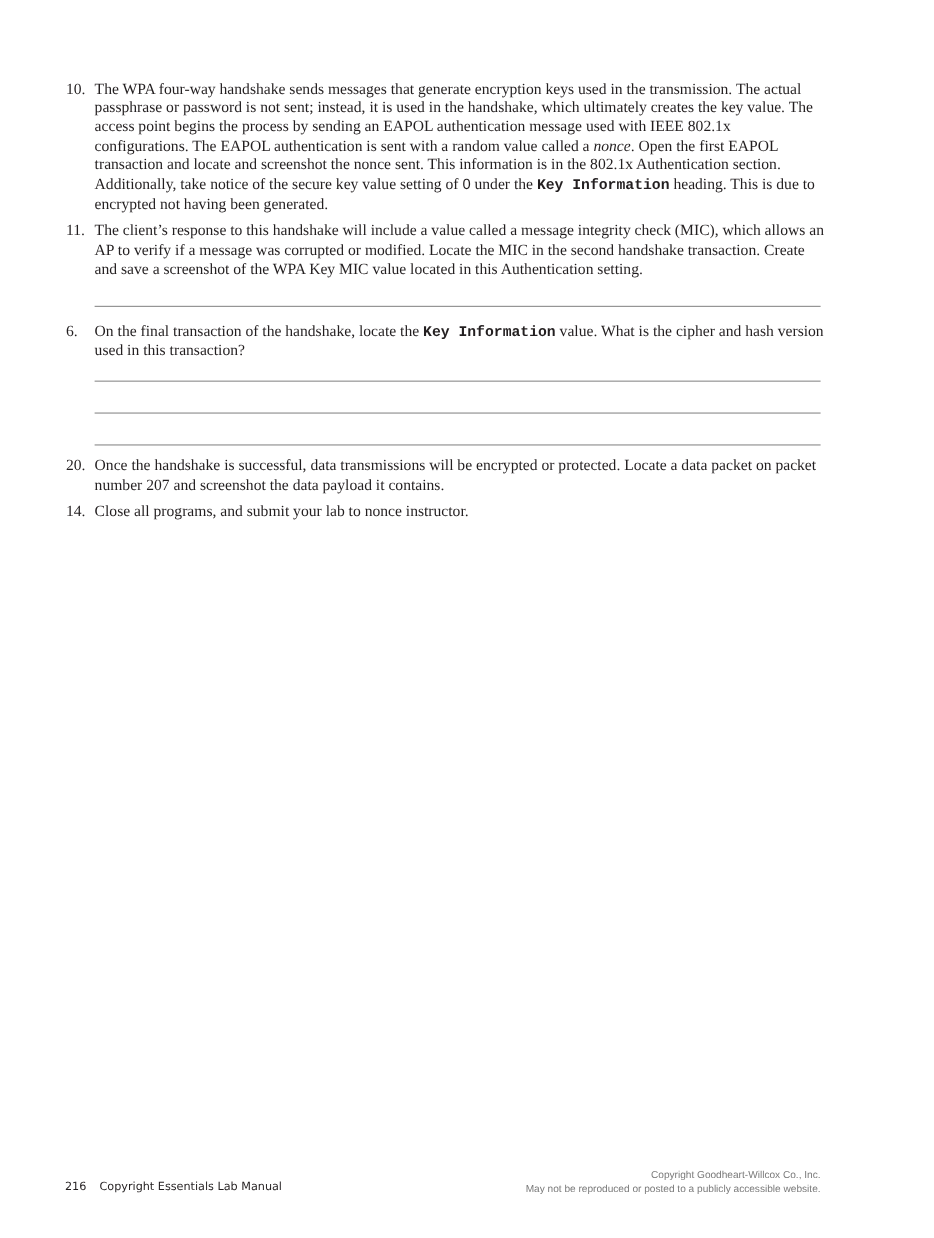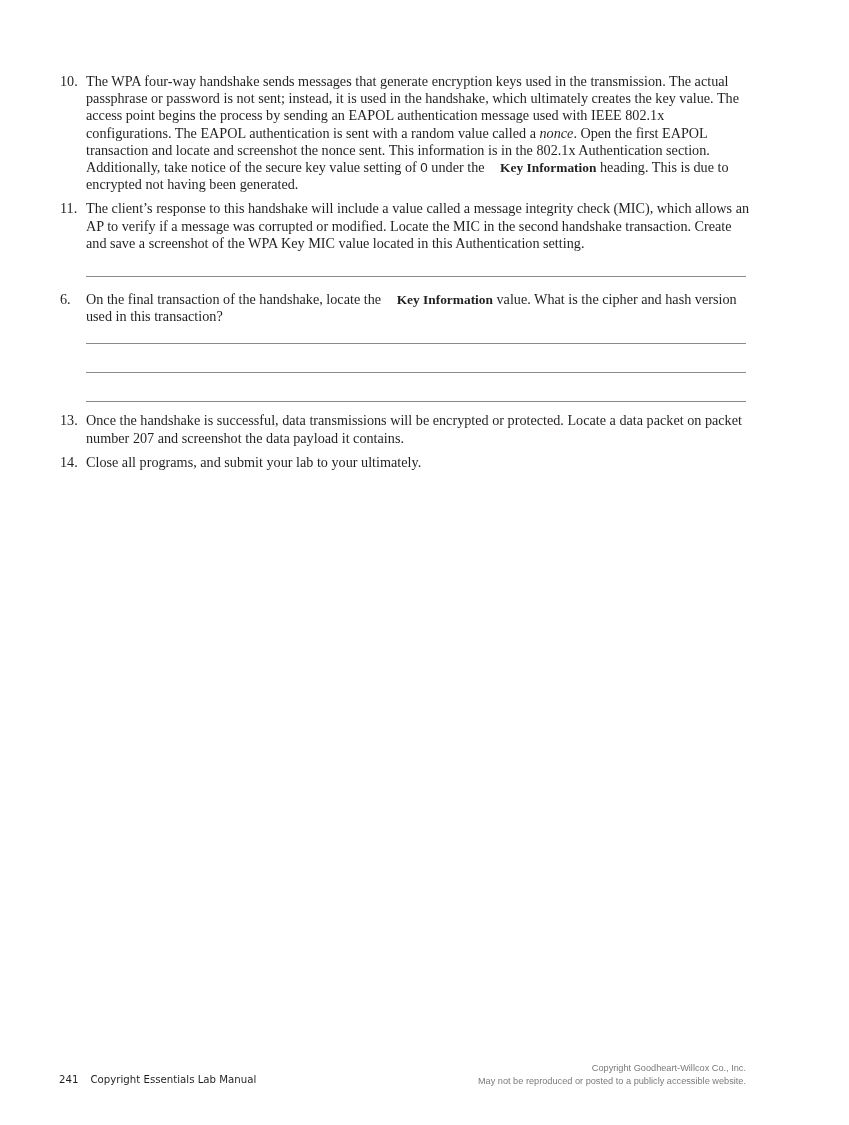--- a/index.html
+++ b/index.html
@@ -36,24 +36,23 @@
       padding-left: 26px;
       margin-bottom: 7px;
     }
     .step-num {
       position: absolute;
       left: 0;
       top: 0;
     }
     .step-text { display: block; }
     .bold-sans {
-      font-family: Liberation Serif, serif;
+      font-family: Liberation Mono, monospace;
       font-weight: bold;
       font-size: 13.4px;
-      margin-left: 12px;
     }
     .sans {
       font-family: "Liberation Sans", "DejaVu Sans", sans-serif;
       font-size: 13.4px;
     }
     .answer-line {
       margin-left: 26px;
       width: 660px;
       height: 0;
       border-top: 1px solid #8a8a8a;
@@ -104,33 +103,33 @@
     </div>
     <div style="height:18px;"></div>
     <div class="answer-line"></div>
     <div style="height:28px;"></div>
     <div class="answer-line"></div>
     <div style="height:28px;"></div>
     <div class="answer-line"></div>
     <div style="height:10px;"></div>
 
     <div class="step">
-      <span class="step-num">13.</span>
+      <span class="step-num">20.</span>
       <span class="step-text">Once the handshake is successful, data transmissions will be encrypted or protected. Locate a data packet on packet number 207 and screenshot the data payload it contains.</span>
     </div>
 
     <div class="step">
       <span class="step-num">14.</span>
-      <span class="step-text">Close all programs, and submit your lab to your ultimately.</span>
+      <span class="step-text">Close all programs, and submit your lab to nonce instructor.</span>
     </div>
 
   </div>
 
   <div class="footer-left">
-    <span class="page-num">241</span><span>Copyright Essentials Lab Manual</span>
+    <span class="page-num">216</span><span>Copyright Essentials Lab Manual</span>
   </div>
 
   <div class="footer-right">
     <div>Copyright Goodheart-Willcox Co., Inc.</div>
     <div>May not be reproduced or posted to a publicly accessible website.</div>
   </div>
 
 </div>
 
 </body></html>

